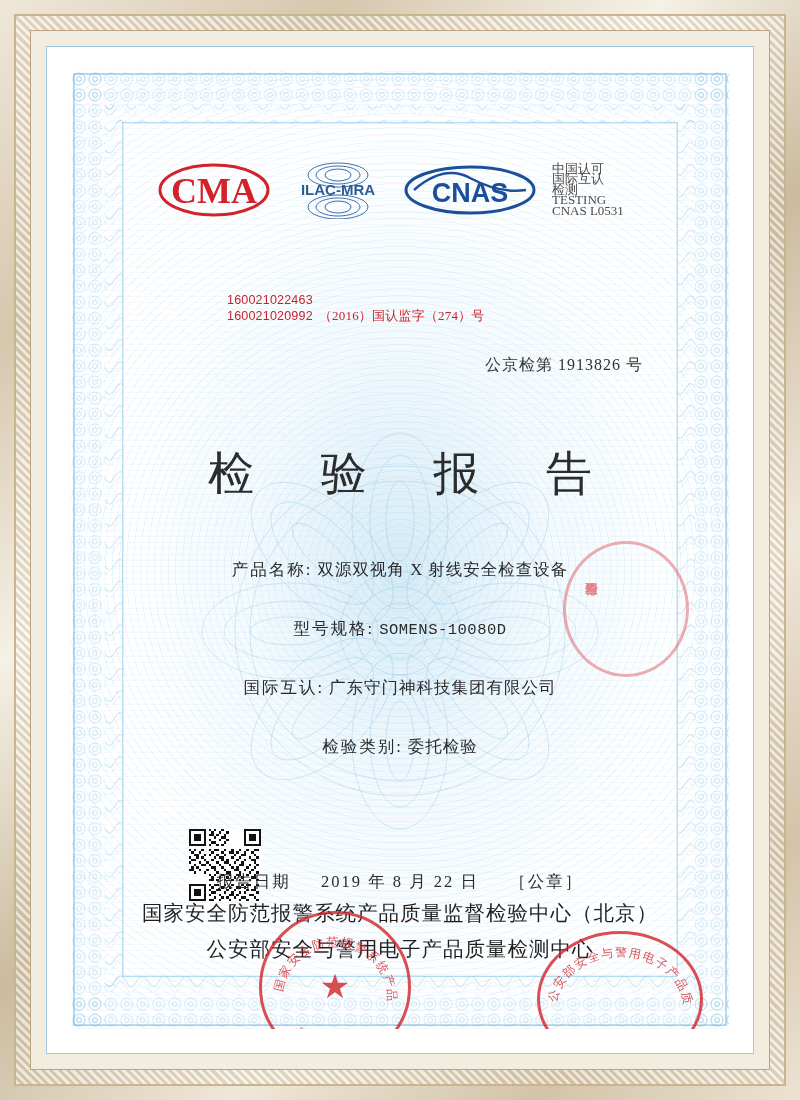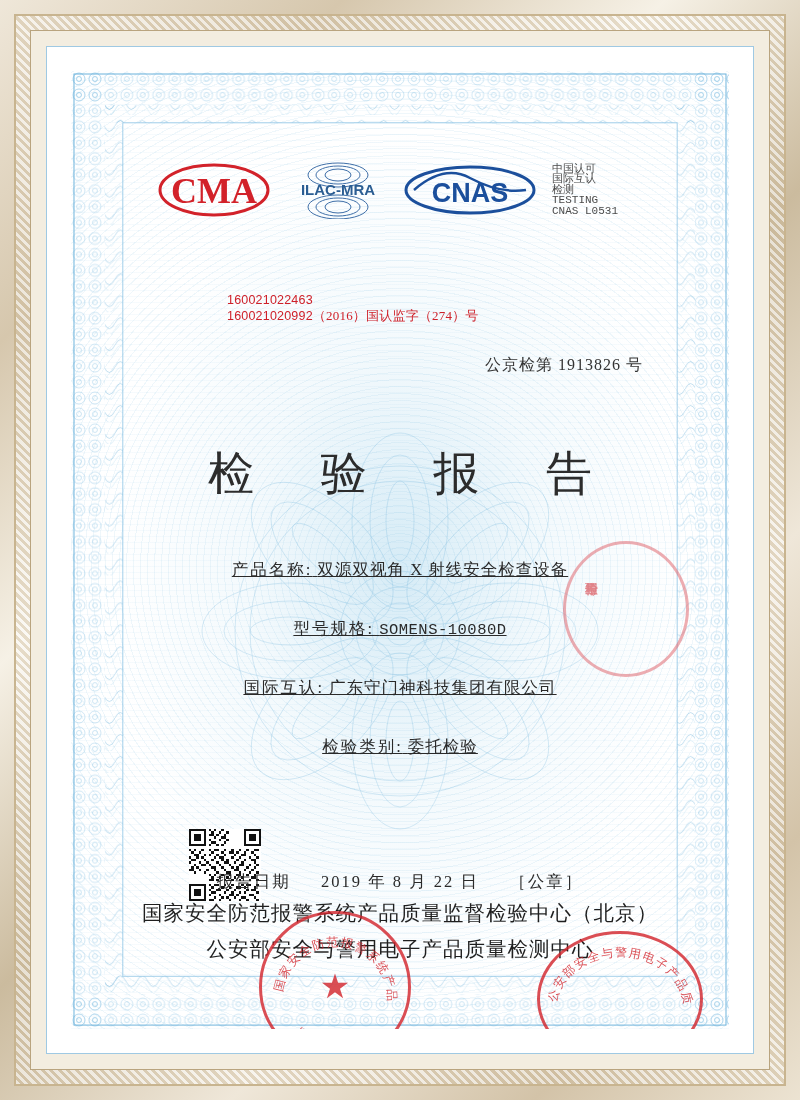--- a/index.html
+++ b/index.html
@@ -98,22 +98,22 @@
     position: relative;
   }
   .logo-cnas {
     width: 132px;
     height: 58px;
     position: relative;
   }
   .logo-cnas-text {
     position: relative;
     width: 92px;
-    font-family: Liberation Mono, monospace;
-    font-size: 11px;
+    font-family: Liberation Serif, serif;
+    font-size: 13px;
     line-height: 10.5px;
     color: #4a4a4a;
     text-align: left;
   }
 
   .codes {
     position: absolute;
     left: 156px;
     top: 222px;
     color: #cf2029;
@@ -122,21 +122,21 @@
     line-height: 15px;
     letter-spacing: 0.2px;
   }
   .codes .cn {
     font-family: Liberation Serif, serif;
     font-size: 13px;
   }
   .code-line2 {
     display: flex;
     align-items: baseline;
-    gap: 0;
+    gap: 6px;
     white-space: nowrap;
   }
 
   .report-no {
     position: absolute;
     right: 86px;
     top: 284px;
     font-size: 16px;
     color: #333;
     letter-spacing: 1px;
@@ -161,21 +161,20 @@
     left: 0; right: 0;
     top: 488px;
   }
   .field {
     text-align: center;
     font-size: 16.5px;
     color: #2a2a2a;
     margin-bottom: 37px;
     letter-spacing: 1px;
     white-space: nowrap;
-    text-decoration: underline;
   }
   .field .label { letter-spacing: 2px; }
   .field .value-mono {
     font-family: "Liberation Mono", monospace;
     letter-spacing: 0.5px;
     font-size: 15.5px;
   }
 
   .qr {
     position: absolute;

